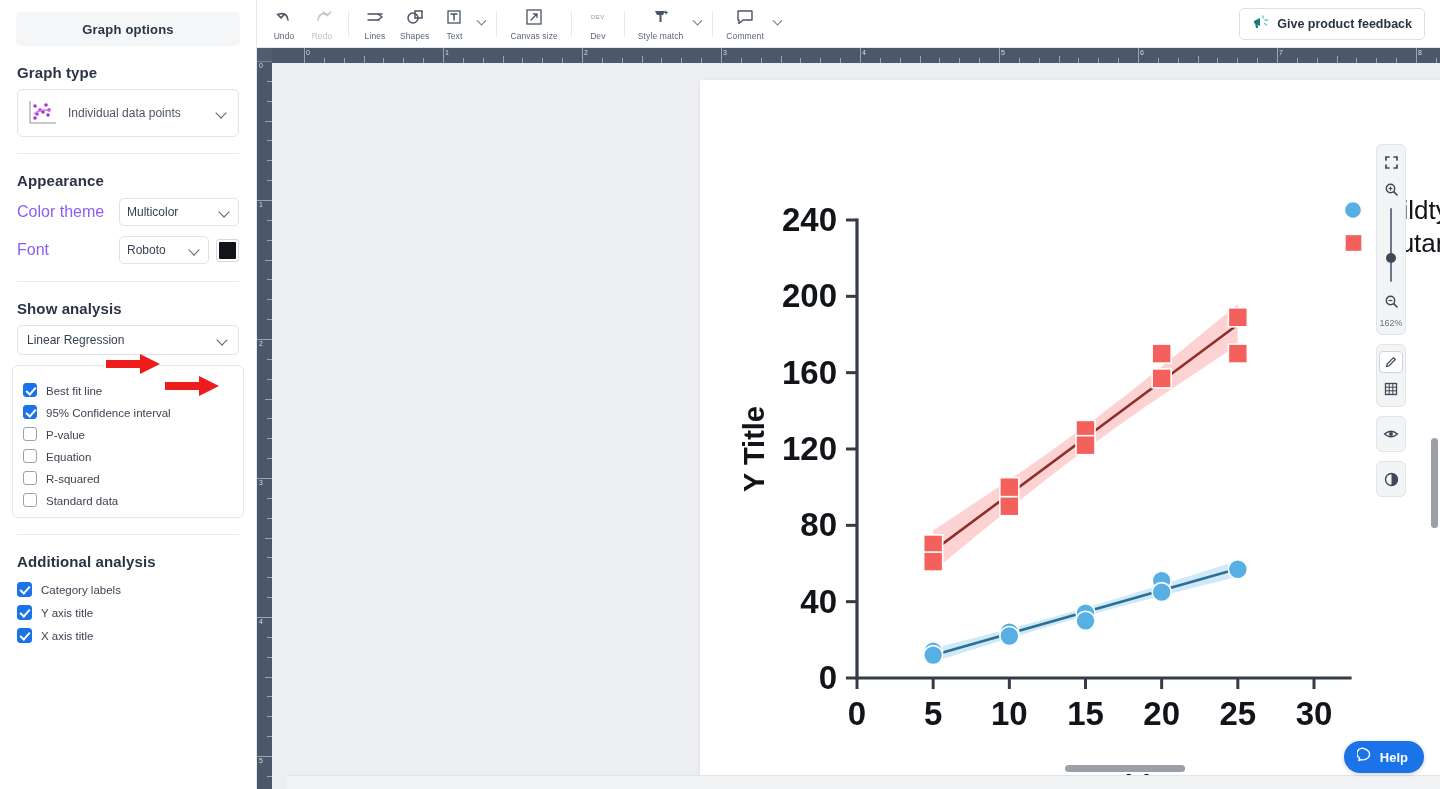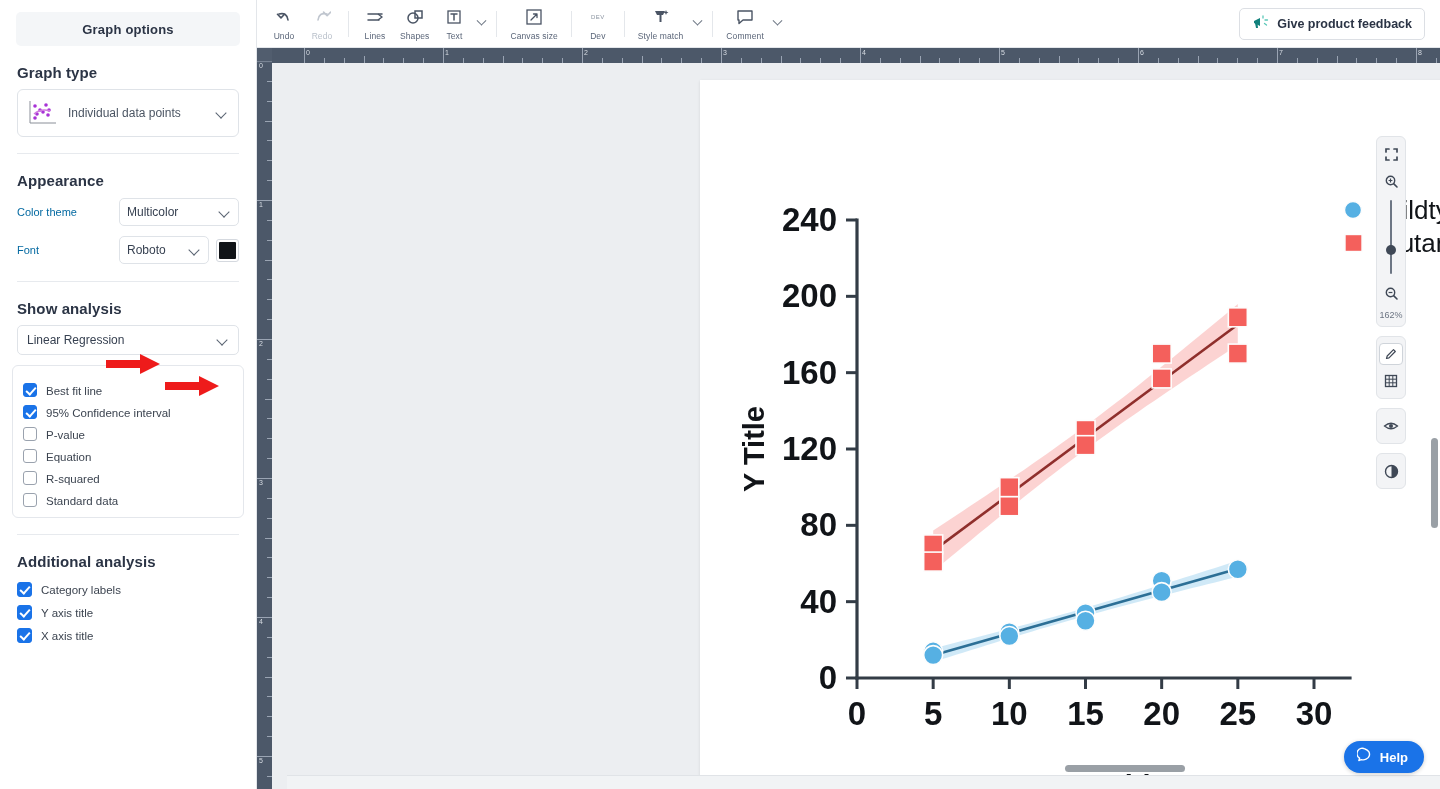--- a/index.html
+++ b/index.html
@@ -41,21 +41,21 @@
   .chev::before {
     content: ""; position: absolute; left: 1px; top: 2px;
     width: 7px; height: 7px; border-right: 1.6px solid #5a6472; border-bottom: 1.6px solid #5a6472;
     transform: rotate(45deg);
   }
 
   .row {
     display: flex; align-items: center; margin: 0 17px; height: 30px;
   }
   .row + .row { margin-top: 8px; }
-  .row-label { font-size: 11px; color: #0369a1; width: 102px; flex: none; }
+  .row-label { font-size: 16px; color: #8b5cf6; width: 102px; flex: none; }
   .mini-select {
     flex: 1; height: 28px; border: 1px solid #dfe3e8; border-radius: 5px;
     display: flex; align-items: center; padding: 0 7px; font-size: 12px; color: #374151;
     background: #fff; cursor: pointer;
   }
   .mini-select span.txt { flex: 1; }
   .font-select { flex: none; width: 90px; }
   .color-swatch {
     width: 23px; height: 23px; border: 1px solid #d5d9df; border-radius: 3px;
     margin-left: 7px; padding: 2px; background: #fff; flex: none; cursor: pointer;
@@ -144,21 +144,21 @@
   #paper {
     position: absolute; left: 428px; top: 17px; width: 832px; height: 700px;
     background: #fff; box-shadow: 0 1px 3px rgba(0,0,0,.10);
   }
 
   
   #chart { position: absolute; left: 0; top: 0; width: 832px; height: 700px; }
 
   
   #rtools {
-    position: absolute; right: 27px; top: 136px; width: 44px;
+    position: absolute; right: 27px; top: 144px; width: 44px;
     display: flex; flex-direction: column; align-items: center; gap: 9px;
   }
   .rgroup {
     background: #f3f4f6; border: 1px solid #e1e4e8; border-radius: 6px;
     width: 30px; display: flex; flex-direction: column; align-items: center;
     padding: 6px 0; gap: 5px;
   }
   .rbtn { width: 24px; height: 22px; display:flex; align-items:center; justify-content:center; cursor:pointer; color:#3f4856;}
   .zslider { width: 2px; height: 74px; background: #6d7684; position: relative; margin: 3px 0; border-radius:1px;}
   .zknob { position:absolute; left:-4px; top:45px; width:10px; height:10px; border-radius:50%; background:#3f4856; cursor:pointer;}

